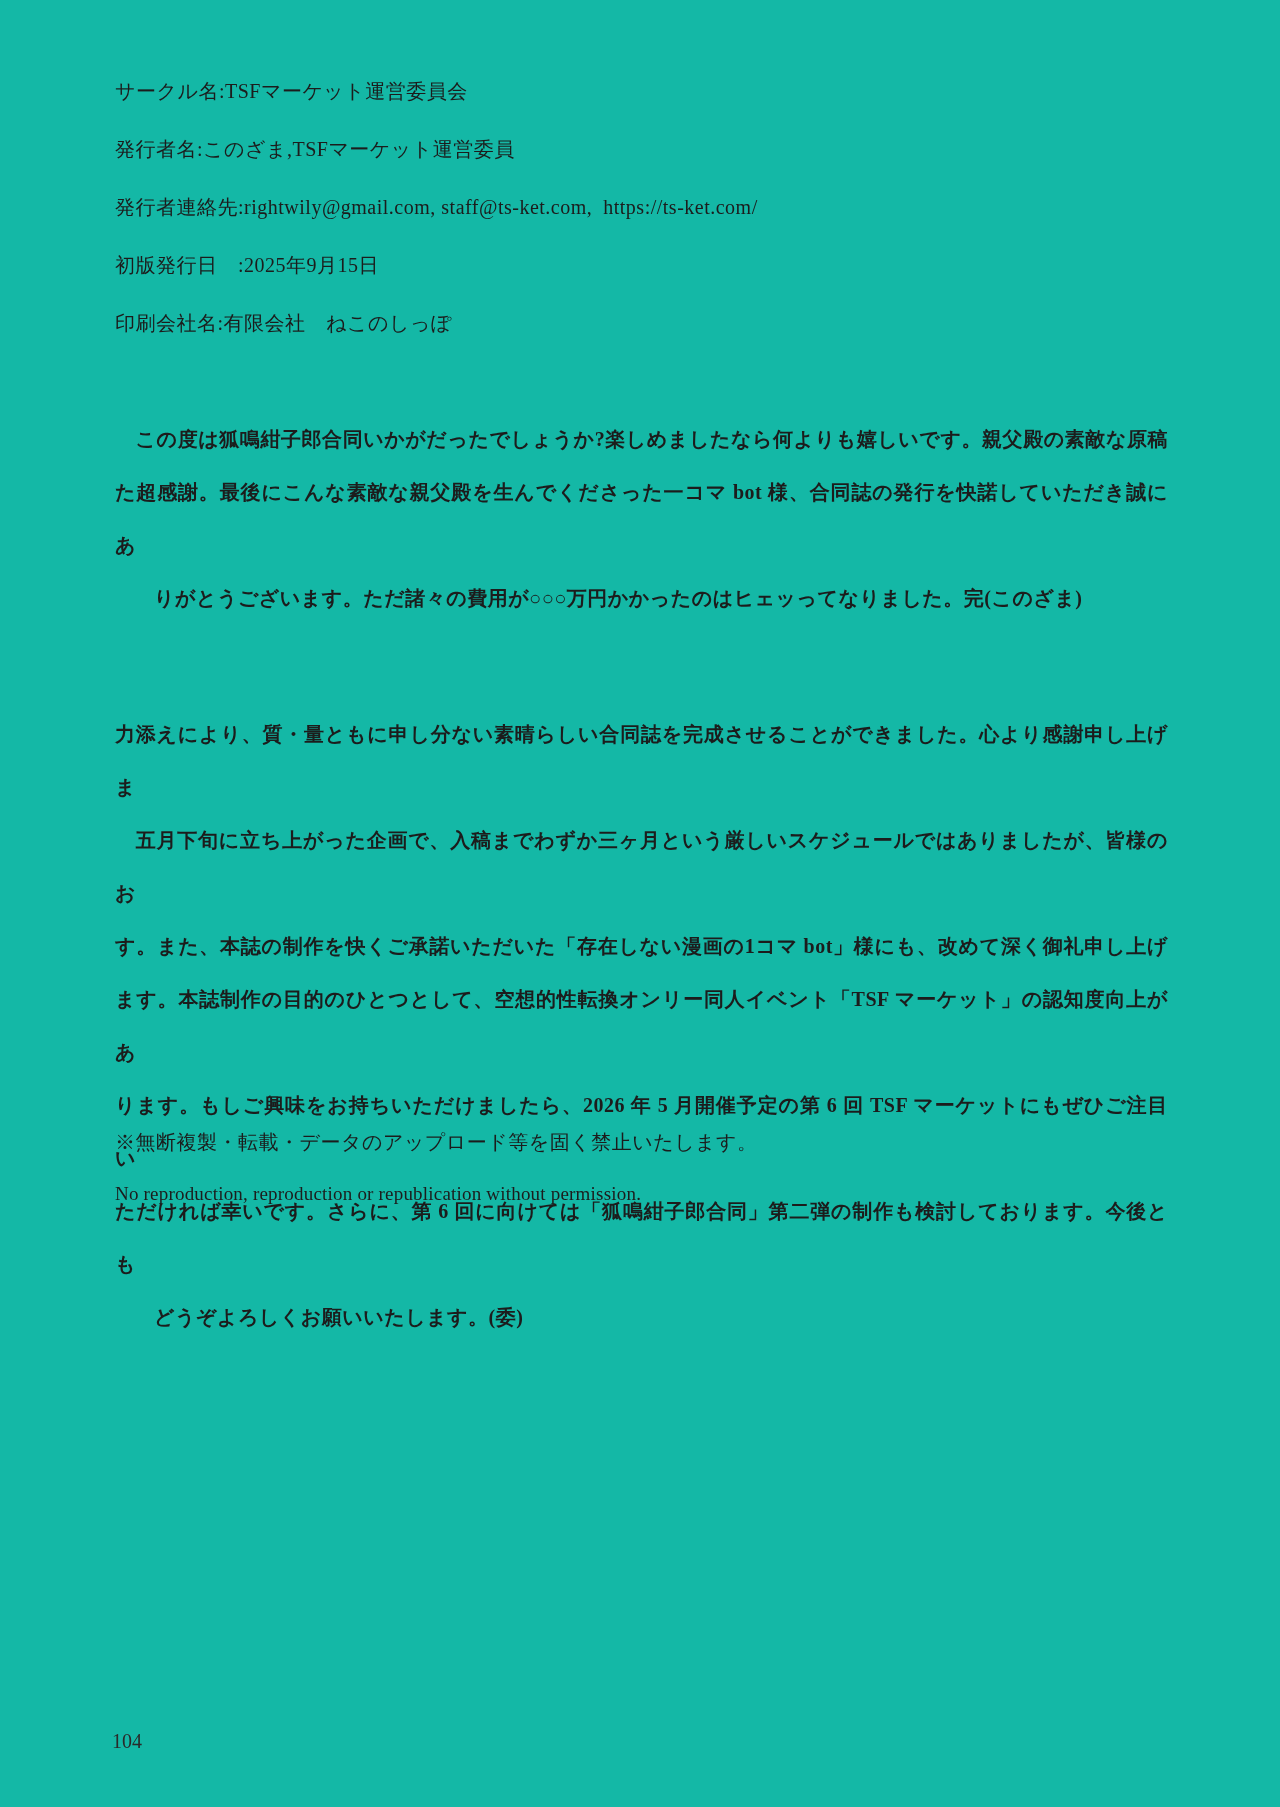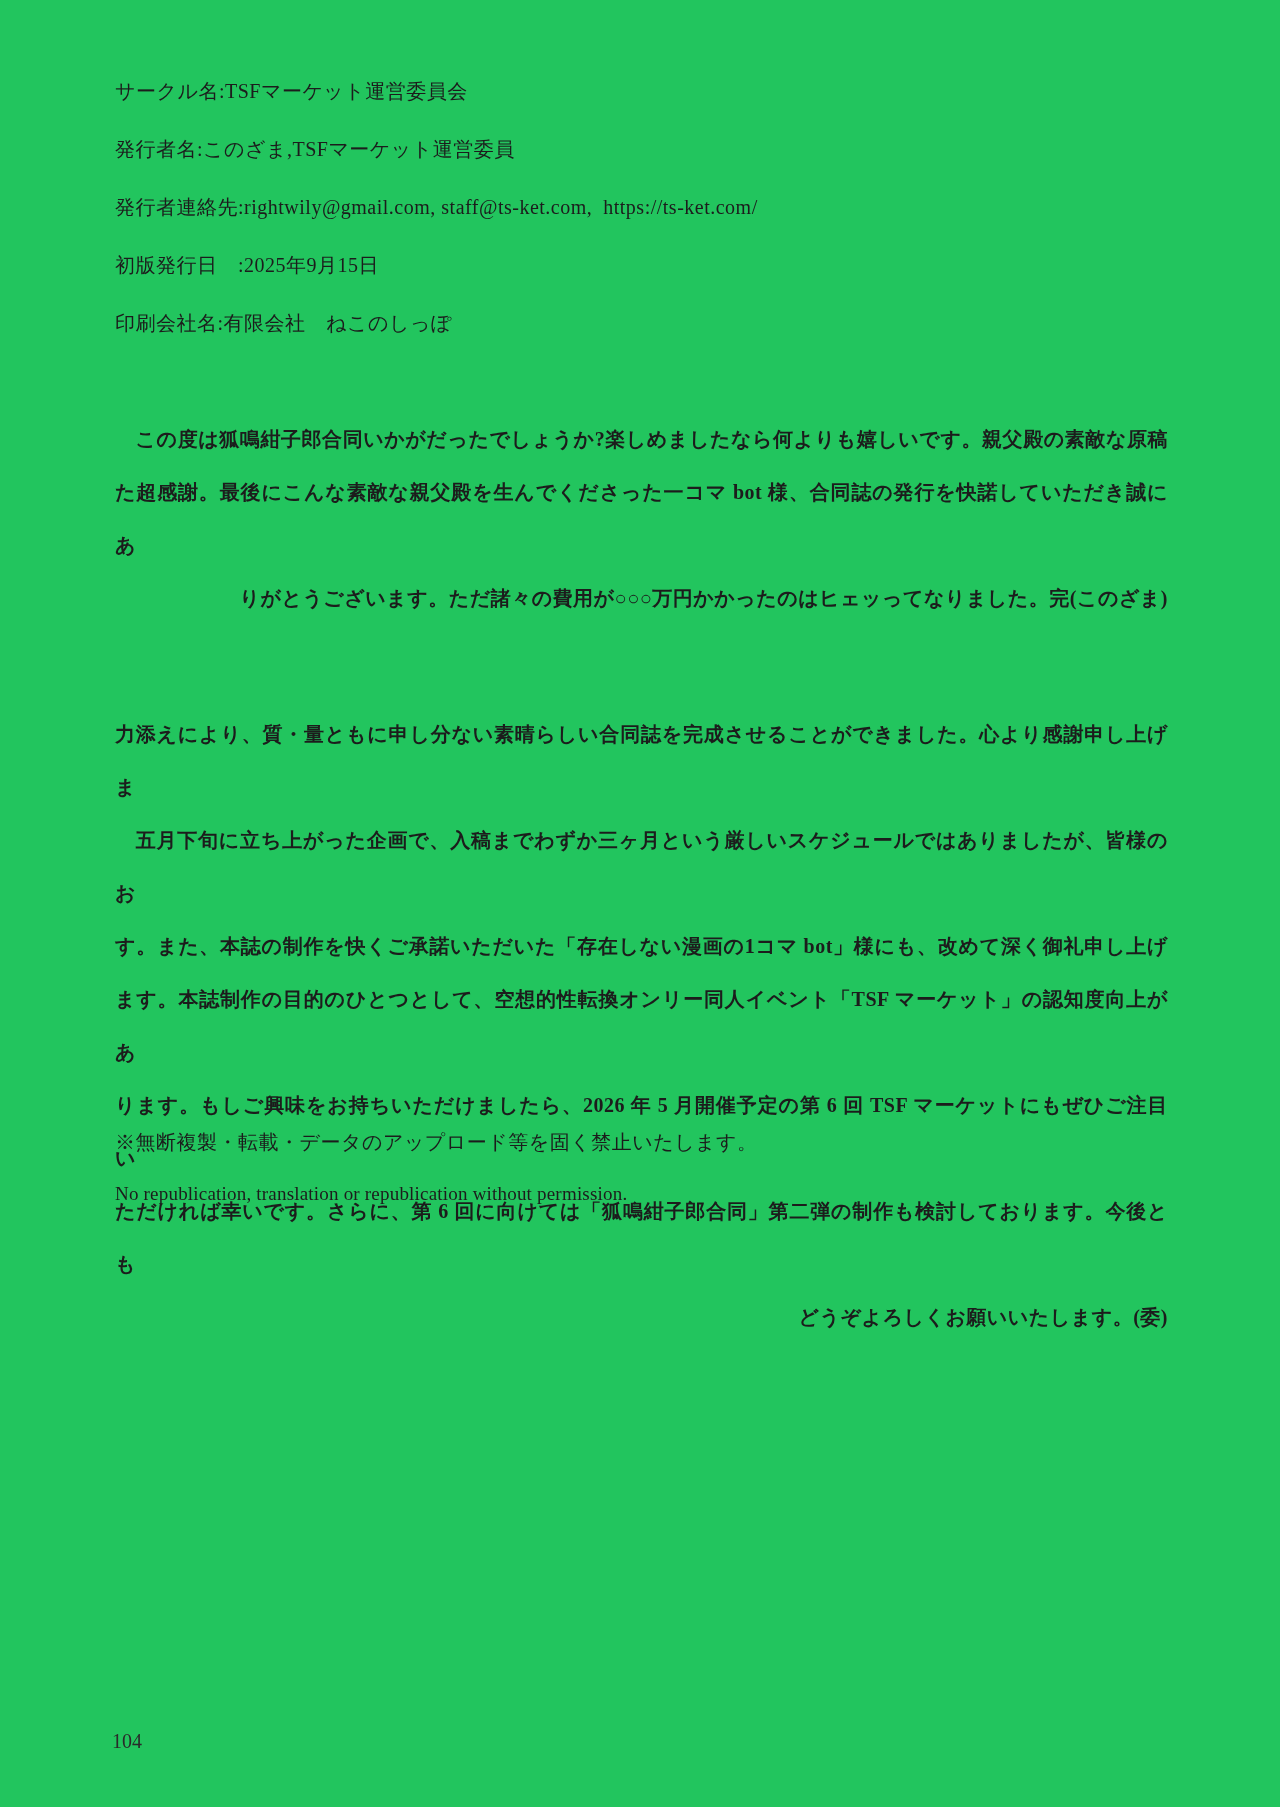--- a/index.html
+++ b/index.html
@@ -1,20 +1,20 @@
 <!DOCTYPE html>
 <html><head>
 <meta charset="utf-8">
 <style>
   html, body { margin: 0; padding: 0; background: #ffffff; }
   .page {
     position: relative;
     width: 1280px;
     height: 1807px;
-    background: #22c55e;
+    background: #14b8a6;
     color: #1c1c1c;
     font-family: "Liberation Serif", "DejaVu Serif", serif;
     overflow: hidden;
   }
   .colophon {
     position: absolute;
     top: 62px;
     left: 115px;
     right: 112px;
     font-size: 20px;
@@ -32,22 +32,23 @@
   }
   .p1 { top: 413px; }
   .p2 { top: 708px; }
   .jline {
     white-space: pre-wrap;
     text-align: justify;
     text-align-last: justify;
     font-weight: bold;
   }
   .jline.last {
-    text-align: right;
+    text-align: left;
     text-align-last: auto;
+    margin-left: 39px;
   }
   .notice {
     position: absolute;
     left: 115px;
     right: 112px;
     top: 1116px;
     font-size: 20px;
     line-height: 52px;
     letter-spacing: 0.5px;
   }
@@ -85,18 +86,18 @@
     <div class="jline">　五月下旬に立ち上がった企画で、入稿までわずか三ヶ月という厳しいスケジュールではありましたが、皆様のお</div>
     <div class="jline">す。また、本誌の制作を快くご承諾いただいた「存在しない漫画の1コマ bot」様にも、改めて深く御礼申し上げ</div>
     <div class="jline">ます。本誌制作の目的のひとつとして、空想的性転換オンリー同人イベント「TSF マーケット」の認知度向上があ</div>
     <div class="jline">ります。もしご興味をお持ちいただけましたら、2026 年 5 月開催予定の第 6 回 TSF マーケットにもぜひご注目い</div>
     <div class="jline">ただければ幸いです。さらに、第 6 回に向けては「狐鳴紺子郎合同」第二弾の制作も検討しております。今後とも</div>
     <div class="jline last">どうぞよろしくお願いいたします。(委)</div>
   </div>
 
   <div class="notice">
     <div class="nline jp">※無断複製・転載・データのアップロード等を固く禁止いたします。</div>
-    <div class="nline en">No republication, translation or republication without permission.</div>
+    <div class="nline en">No reproduction, reproduction or republication without permission.</div>
   </div>
 
   <div class="pagenum">104</div>
 
 </div>
 
 </body></html>

